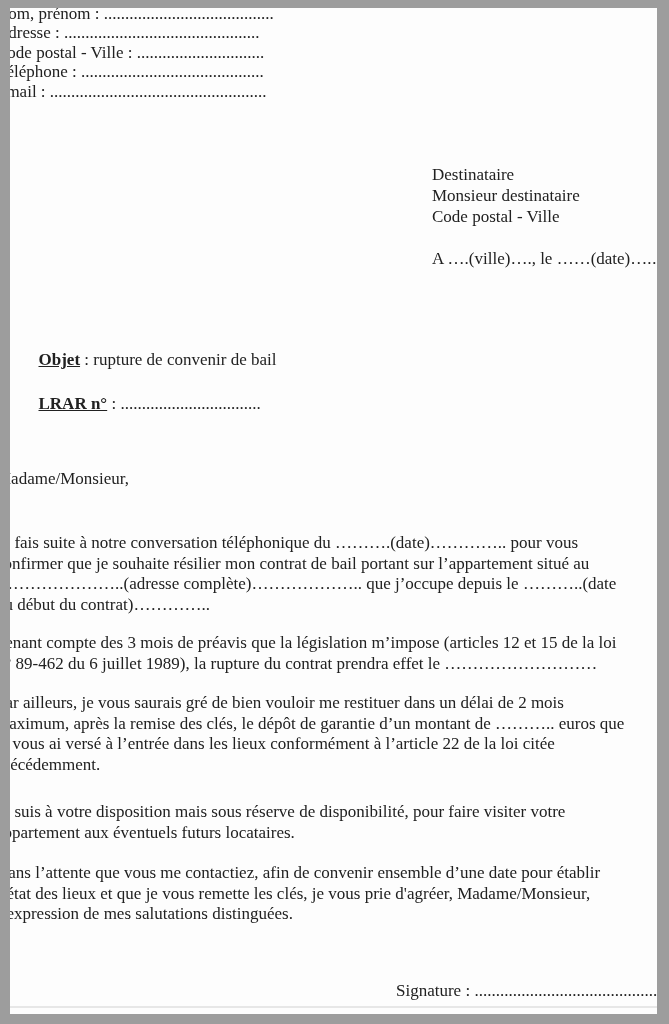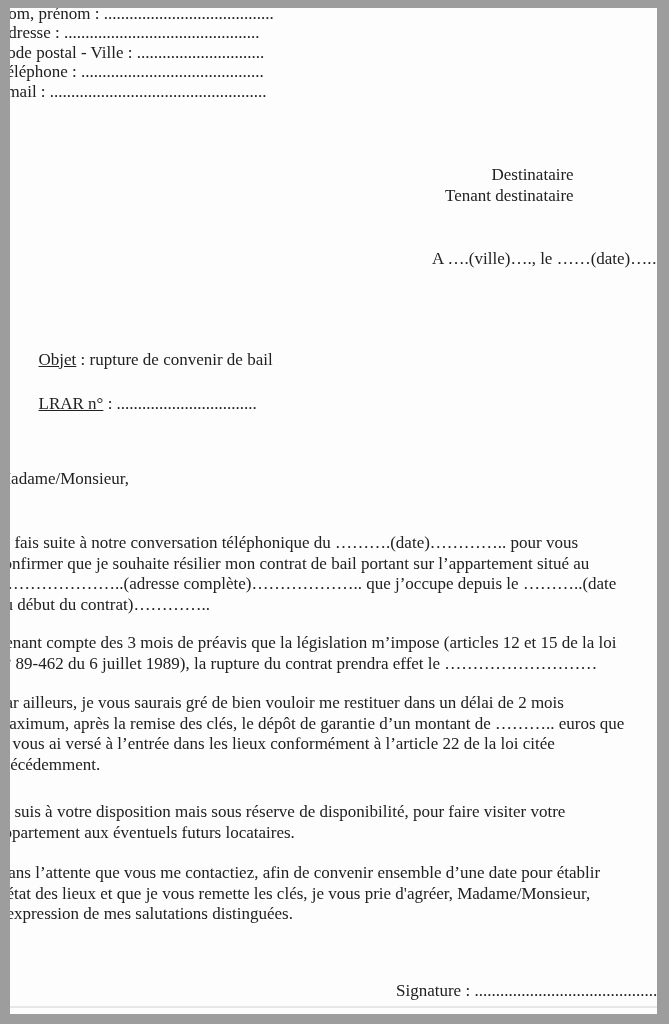--- a/index.html
+++ b/index.html
@@ -15,44 +15,45 @@
     background:#fdfdfd;overflow:hidden;
   }
   .content{
     position:absolute;left:-14px;top:0;width:720px;height:100%;
     color:#212121;font-size:17px;
   }
   .block{position:absolute;}
   .line{white-space:pre;line-height:20.6px;}
   .sender .line{line-height:19.4px;}
   .recipient .line{line-height:21px;}
-  .u{text-decoration:underline;}
+  .u{text-decoration:underline;font-weight:bold;}
   .page-edge-line{
     position:absolute;left:0;right:0;bottom:6px;height:2px;
     background:#e7e7e7;
   }
 </style>
 </head>
 <body>
 
 <div class="frame">
   <div class="paper">
     <div class="content">
 
       <div class="block sender" style="left:0;top:-4px;">
         <div class="line">Nom, prénom : ........................................</div>
         <div class="line">Adresse : ..............................................</div>
         <div class="line">Code postal - Ville : ..............................</div>
         <div class="line">Téléphone : ...........................................</div>
         <div class="line">Email : ...................................................</div>
       </div>
 
-      <div class="block recipient" style="left:449px;top:156px;text-align:right;">
+      <div class="block recipient" style="left:436px;top:156px;">
         <div class="line">Destinataire</div>
-        <div class="line">Tenant destinataire</div>
+        <div class="line">Monsieur destinataire</div>
+        <div class="line">Code postal - Ville</div>
       </div>
 
       <div class="block" style="left:436px;top:241px;">
         <div class="line">A ….(ville)…., le ……(date)….………</div>
       </div>
 
       <div class="block" style="left:0;top:321px;">
         <div class="line">
           <span class="u">Objet</span><span> : rupture de convenir de bail</span>
         </div>

